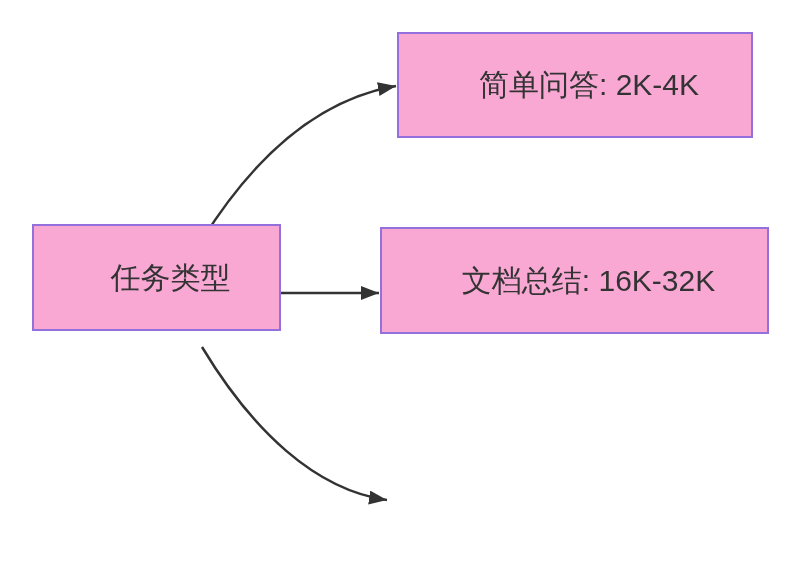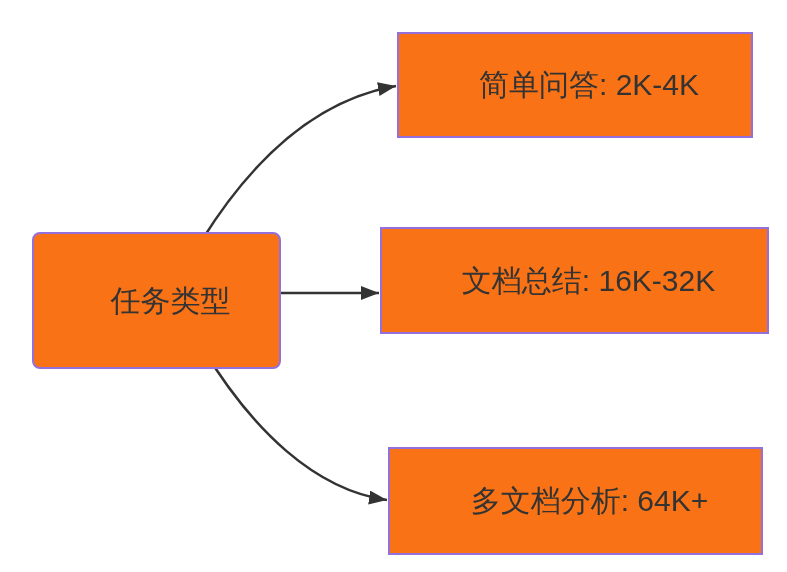--- a/index.html
+++ b/index.html
@@ -23,32 +23,32 @@
     height: 572px;
   }
   .edge {
     fill: none;
     stroke: #333333;
     stroke-width: 2.5px;
   }
   .node {
     position: absolute;
     box-sizing: border-box;
-    background: #f97316;
+    background: #f9a8d4;
     border: 2.5px solid #9370DB;
     display: flex;
     align-items: center;
     justify-content: center;
     color: #333333;
     font-size: 30px;
     line-height: 1.2;
     white-space: nowrap;
     padding-left: 28px;
   }
-  .node-root   { left: 32px;  top: 232px; width: 249px; height: 137px; border-radius: 8px; }
+  .node-root   { left: 32px;  top: 224px; width: 249px; height: 107px; }
   .node-b1     { left: 397px; top: 32px;  width: 356px; height: 106px; }
   .node-b2     { left: 380px; top: 227px; width: 389px; height: 107px; }
   .node-b3     { left: 388px; top: 447px; width: 375px; height: 108px; }
 </style>
 </head>
 <body>
 
 <div class="canvas">
 
   <svg class="edges-layer" viewBox="0 0 787 572" xmlns="http://www.w3.org/2000/svg" aria-hidden="true">
@@ -67,17 +67,14 @@
   </div>
 
   <div class="node node-b1">
     <span>简单问答: 2K-4K</span>
   </div>
 
   <div class="node node-b2">
     <span>文档总结: 16K-32K</span>
   </div>
 
-  <div class="node node-b3">
-    <span>多文档分析: 64K+</span>
-  </div>
 
 </div>
 
 </body></html>

